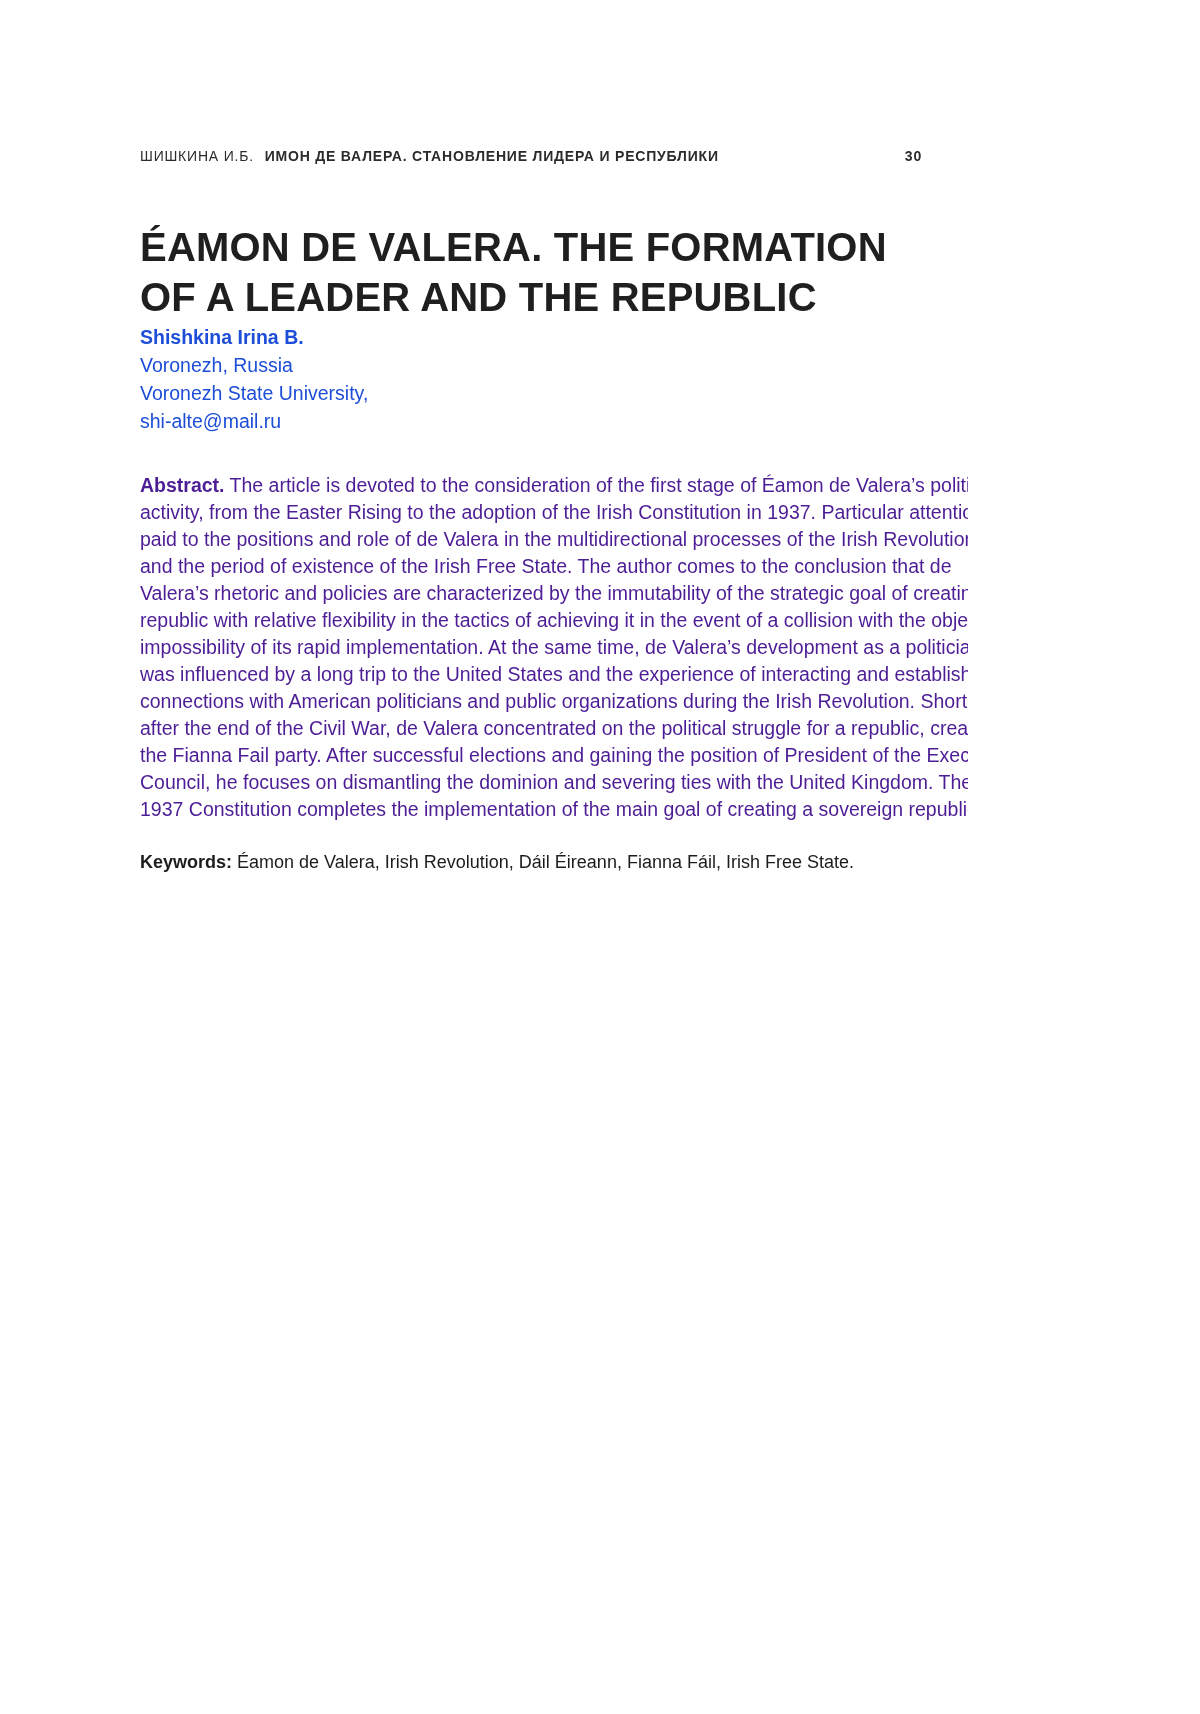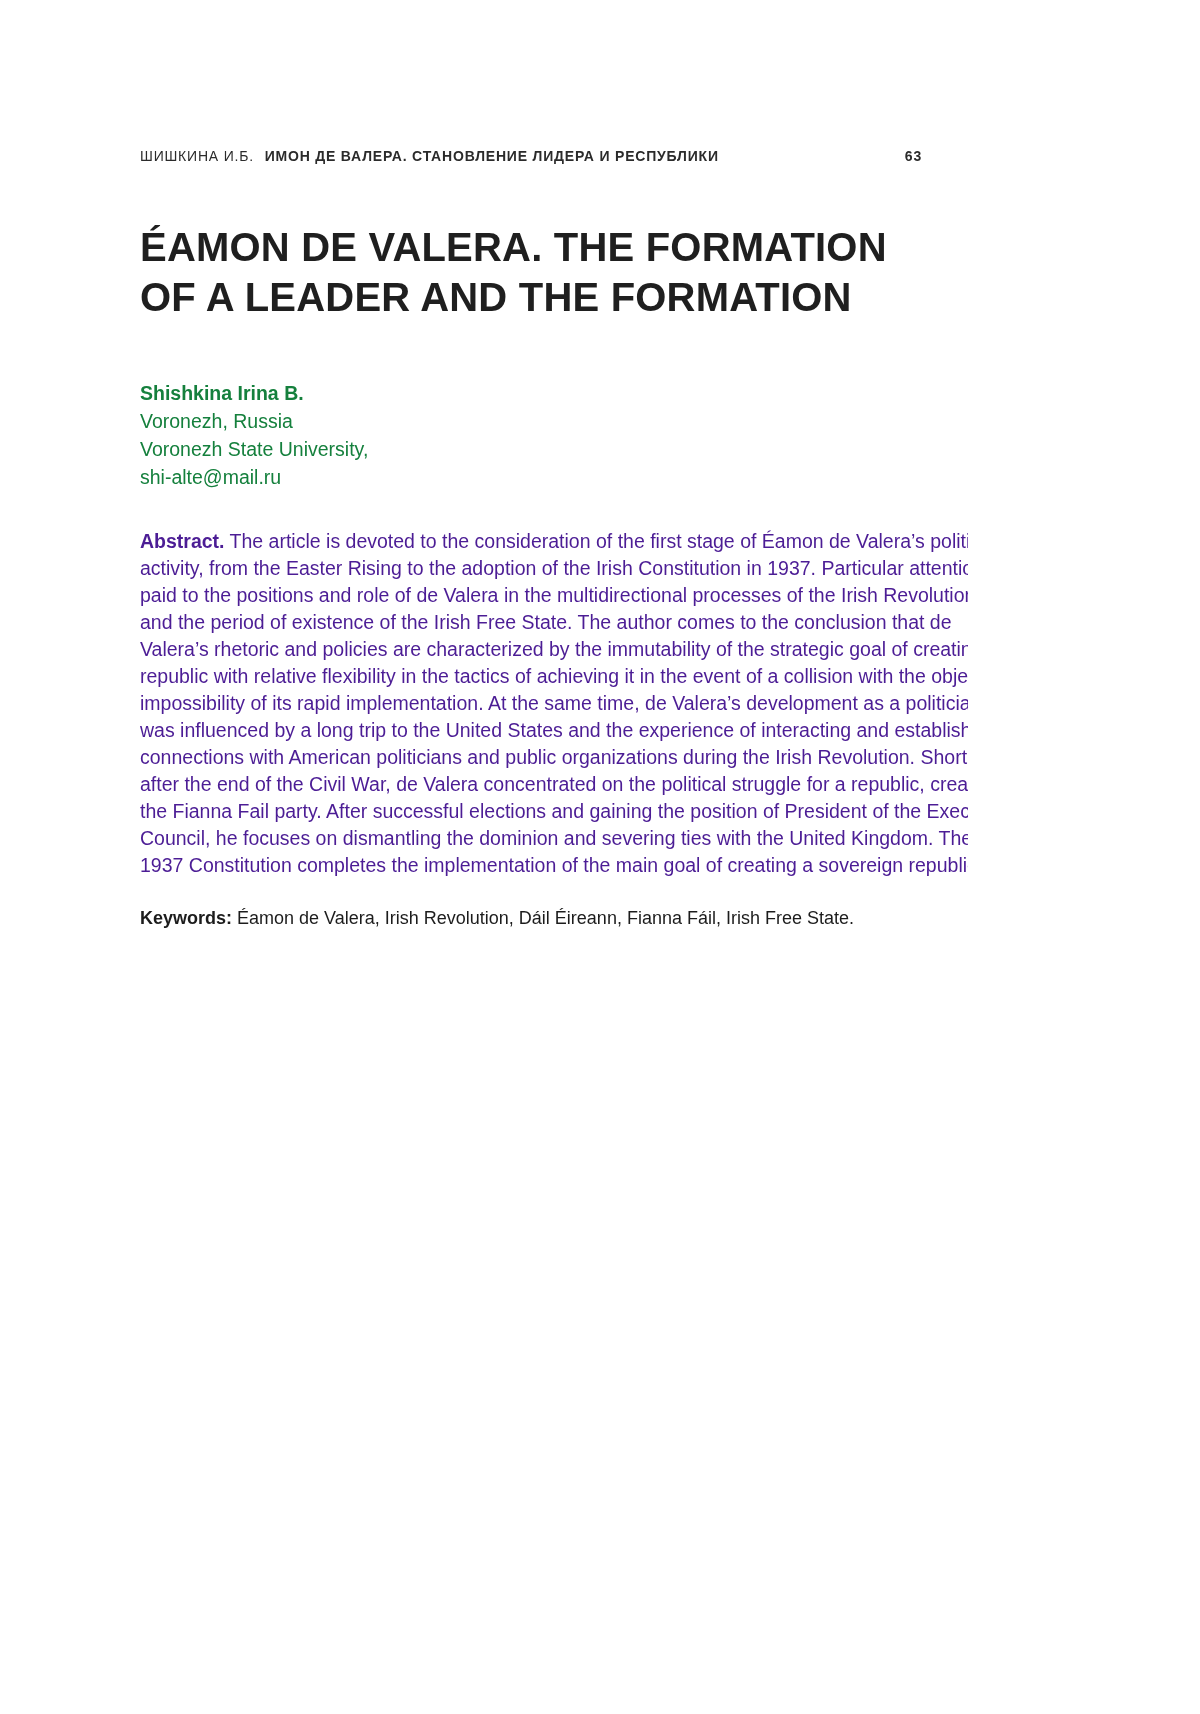--- a/index.html
+++ b/index.html
@@ -56,24 +56,23 @@
     margin-top: 58px;
     font-size: 40px;
     font-weight: 700;
     line-height: 1.26;
     letter-spacing: 0.2px;
     color: #1f1f1f;
   }
 
   
   .author-block {
-    margin-top: 56px;
     font-size: 19.5px;
     line-height: 28px;
-    color: #15803d;
+    color: #1d4ed8;
   }
   .author-name {
     font-weight: 700;
   }
 
   
   .abstract {
     margin-top: 37px;
     font-size: 19.5px;
     line-height: 27px;
@@ -96,26 +95,26 @@
 <body>
 
 <div class="page">
   <div class="content">
 
     <div class="running-header">
       <div class="rh-left">
         <span class="rh-author">ШИШКИНА И.Б.</span>
         <span class="rh-title">ИМОН ДЕ ВАЛЕРА. СТАНОВЛЕНИЕ ЛИДЕРА И РЕСПУБЛИКИ</span>
       </div>
-      <div class="rh-page">63</div>
+      <div class="rh-page">30</div>
     </div>
 
     <h1 class="article-title">
       <span>ÉAMON DE VALERA. THE FORMATION</span><br>
-      <span>OF A LEADER AND THE FORMATION</span>
+      <span>OF A LEADER AND THE REPUBLIC</span>
     </h1>
 
     <div class="author-block">
       <div class="author-name">Shishkina Irina B.</div>
       <div>Voronezh, Russia</div>
       <div>Voronezh State University,</div>
       <div>shi-alte@mail.ru</div>
     </div>
 
     <p class="abstract"><span class="lead-label">Abstract.</span><span> The article is devoted to the consideration of the first stage of Éamon de Valera’s political activity, from the Easter Rising to the adoption of the Irish Constitution in 1937. Particular attention is paid to the positions and role of de Valera in the multidirectional processes of the Irish Revolution and the period of existence of the Irish Free State. The author comes to the conclusion that de Valera’s rhetoric and policies are characterized by the immutability of the strategic goal of creating a republic with relative flexibility in the tactics of achieving it in the event of a collision with the objective impossibility of its rapid implementation. At the same time, de Valera’s development as a politician was influenced by a long trip to the United States and the experience of interacting and establishing connections with American politicians and public organizations during the Irish Revolution. Shortly after the end of the Civil War, de Valera concentrated on the political struggle for a republic, creating the Fianna Fail party. After successful elections and gaining the position of President of the Executive Council, he focuses on dismantling the dominion and severing ties with the United Kingdom. The 1937 Constitution completes the implementation of the main goal of creating a sovereign republic.</span></p>

